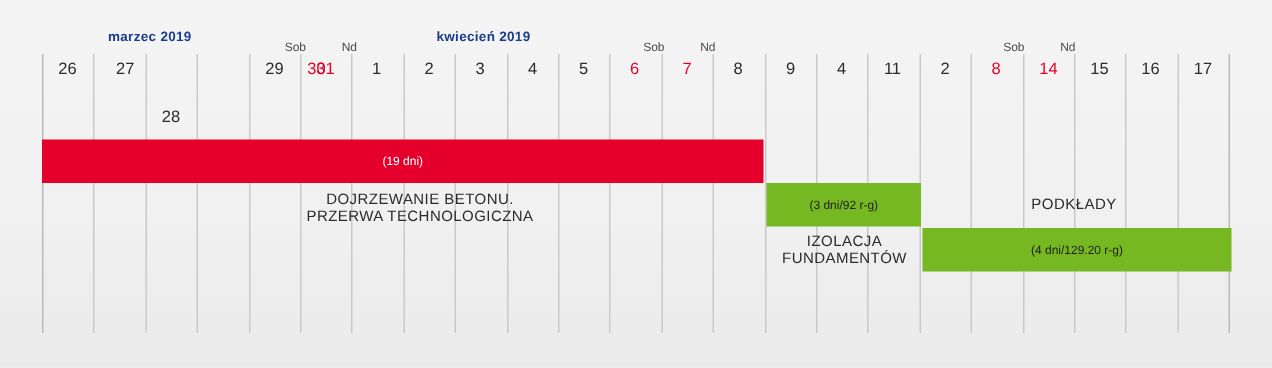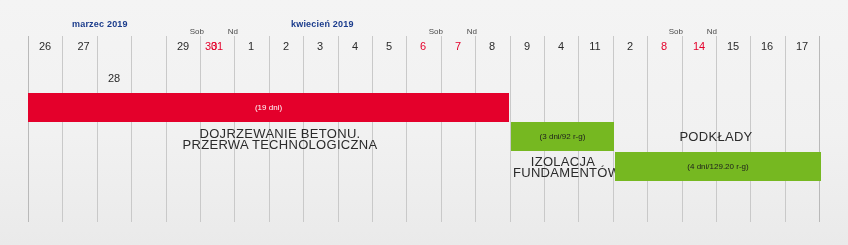--- a/index.html
+++ b/index.html
@@ -48,21 +48,21 @@
   .bar{
     position:absolute;
     display:flex;align-items:center;justify-content:center;
     font-size:8px;white-space:nowrap;
   }
   .bar.red{background:#e4002b;color:#ffffff;}
   .bar.green{background:#76b821;color:#1d1d1d;}
   
   .caption{
     position:absolute;
-    font-size:13px;color:#2b2b2b;
+    font-size:10px;color:#2b2b2b;
     text-align:center;line-height:11px;
     white-space:pre-line;
     letter-spacing:.3px;
   }
 </style>
 </head>
 <body>
 
 <div id="gantt">
 

